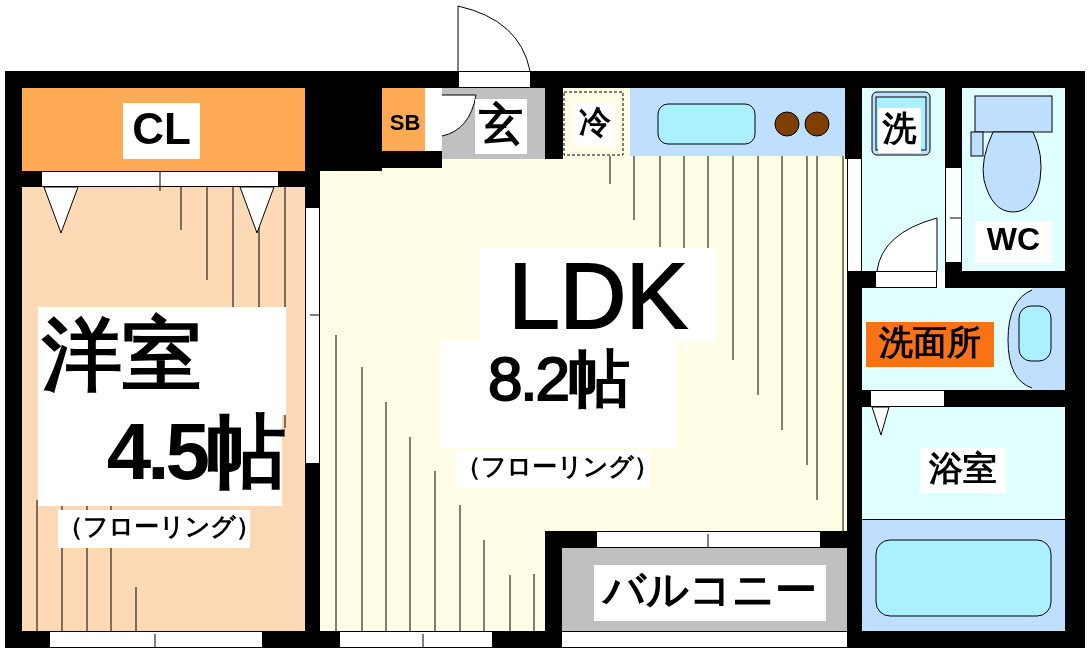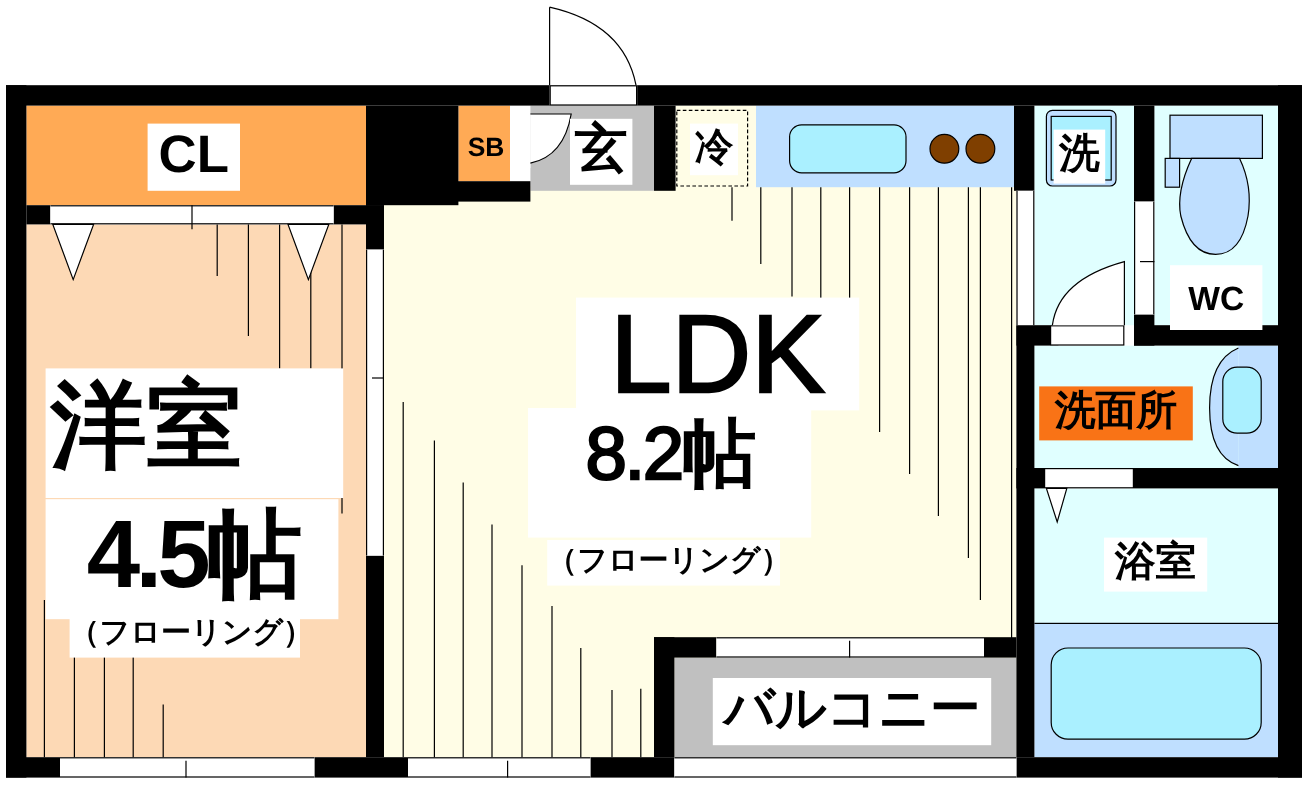--- a/index.html
+++ b/index.html
@@ -146,25 +146,25 @@
     <line x1="310" y1="315" x2="320" y2="315"></line>
     <line x1="950" y1="218" x2="962" y2="218"></line>
   </g>
 </svg>
 
 <div class="lbl" style="left:123px;top:103px;width:77px;height:52px;font-size:44px;padding-top:4px;font-family:'Liberation Sans',sans-serif;">CL</div>
 <div class="lbl" style="left:385px;top:110px;width:40px;height:27px;font-size:22px;padding-top:2px;font-family:'Liberation Sans',sans-serif;background:transparent;">SB</div>
 <div class="lbl" style="left:475px;top:99px;width:52px;height:52px;font-size:44px;padding-top:3px;">玄</div>
 <div class="lbl" style="left:575px;top:103px;width:40px;height:40px;font-size:32px;padding-top:3px;">冷</div>
 <div class="lbl" style="left:878px;top:108px;width:43px;height:42px;font-size:34px;padding-top:3px;">洗</div>
-<div class="lbl" style="left:975px;top:221px;width:77px;height:40px;font-size:28px;padding-top:14px;font-family:'Liberation Sans',sans-serif;">WC</div>
+<div class="lbl" style="left:975px;top:221px;width:77px;height:40px;font-size:32px;padding-top:2px;font-family:'Liberation Sans',sans-serif;">WC</div>
 <div class="lbl" style="left:866px;top:322px;width:128px;height:42px;font-size:34px;padding-top:3px;background:#f97316;">洗面所</div>
 <div class="lbl" style="left:920px;top:448px;width:86px;height:42px;font-size:34px;padding-top:3px;">浴室</div>
 
 <div class="lbl" style="left:38px;top:307px;width:244px;height:100px;font-size:80px;padding-top:8px;text-align:left;padding-left:4px;">洋室</div>
-<div class="lbl" style="left:38px;top:416px;width:244px;height:94px;font-size:80px;padding-top:6px;letter-spacing:-4px;font-family:'Liberation Sans',sans-serif;">4.5帖</div>
+<div class="lbl" style="left:38px;top:406px;width:244px;height:94px;font-size:80px;padding-top:6px;letter-spacing:-4px;font-family:'Liberation Sans',sans-serif;text-align:right;">4.5帖</div>
 <div class="lbl" style="left:58px;top:510px;width:192px;height:34px;font-size:25px;padding-top:4px;">（フローリング）</div>
 
 <div class="lbl" style="left:440px;top:248px;width:236px;height:92px;font-size:92px;padding-top:2px;font-family:'Liberation Sans',sans-serif;font-weight:normal;margin-left:40px;-webkit-text-stroke:2px #000;">LDK</div>
 <div class="lbl" style="left:440px;top:340px;width:236px;height:100px;font-size:62px;padding-top:8px;letter-spacing:-2px;font-family:'Liberation Sans',sans-serif;font-weight:normal;-webkit-text-stroke:2px #000;">8.2帖</div>
 <div class="lbl" style="left:456px;top:450px;width:194px;height:34px;font-size:25px;padding-top:4px;">（フローリング）</div>
 
 <div class="lbl" style="left:594px;top:565px;width:232px;height:52px;font-size:42px;padding-top:4px;">バルコニー</div>
 
 </body></html>

